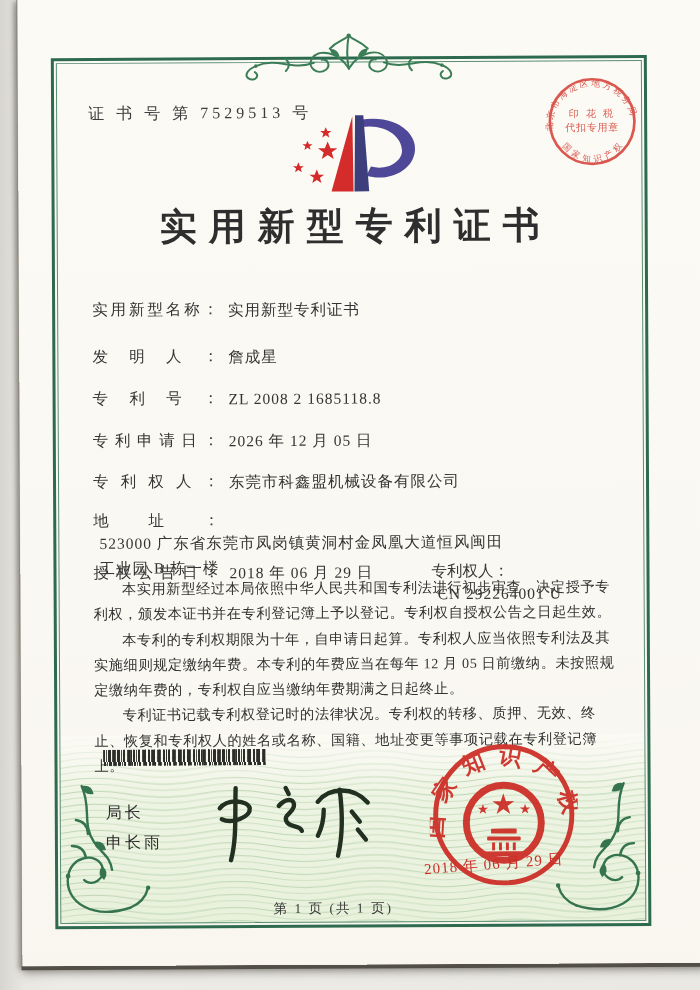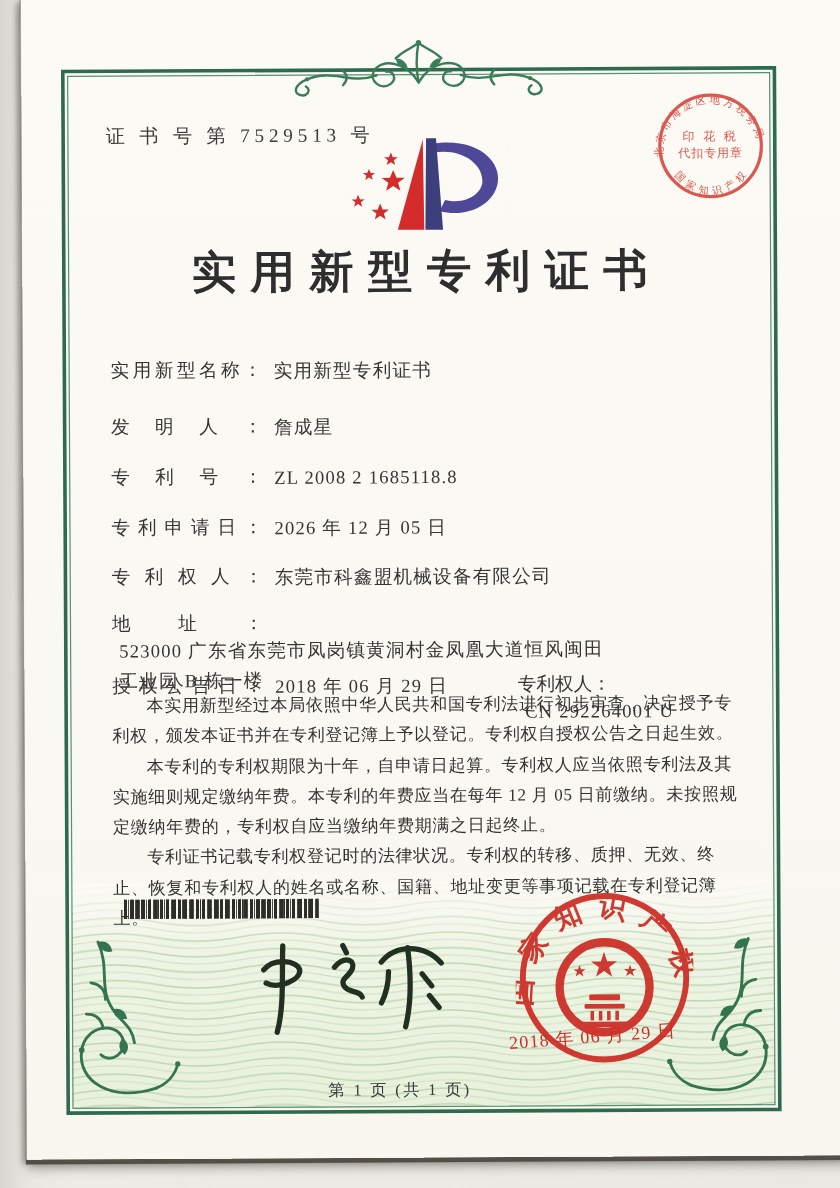--- a/index.html
+++ b/index.html
@@ -173,20 +173,24 @@
             </pattern>
           </defs>
           <rect width="100%" height="100%" fill="url(#wv1)"></rect>
           <rect width="100%" height="100%" fill="url(#wv2)"></rect>
         </svg>
         <div class="gfade"></div>
       </div>
 
       <div class="barcode"></div>
 
+      <div class="signer">
+        <div>局长</div>
+        <div>申长雨</div>
+      </div>
 
       <div class="sig">
         <svg width="175" height="90" viewBox="0 0 175 90">
           <g fill="none" stroke="#223022" stroke-width="4.4" stroke-linecap="round" stroke-linejoin="round">
             <path d="M30,10 C29,36 31,60 25,82"></path>
             <path d="M14,30 C22,20 42,22 44,30 C45,39 26,46 16,41"></path>
             <path d="M73,28 c8,-9 17,-7 15,1 c-2,7 -11,8 -7,15 c4,6 13,3 15,9"></path>
             <path d="M80,10 l3,6"></path>
             <path d="M112,24 c12,-15 36,-15 50,1"></path>
             <path d="M134,12 c3,24 3,46 -2,66"></path>

